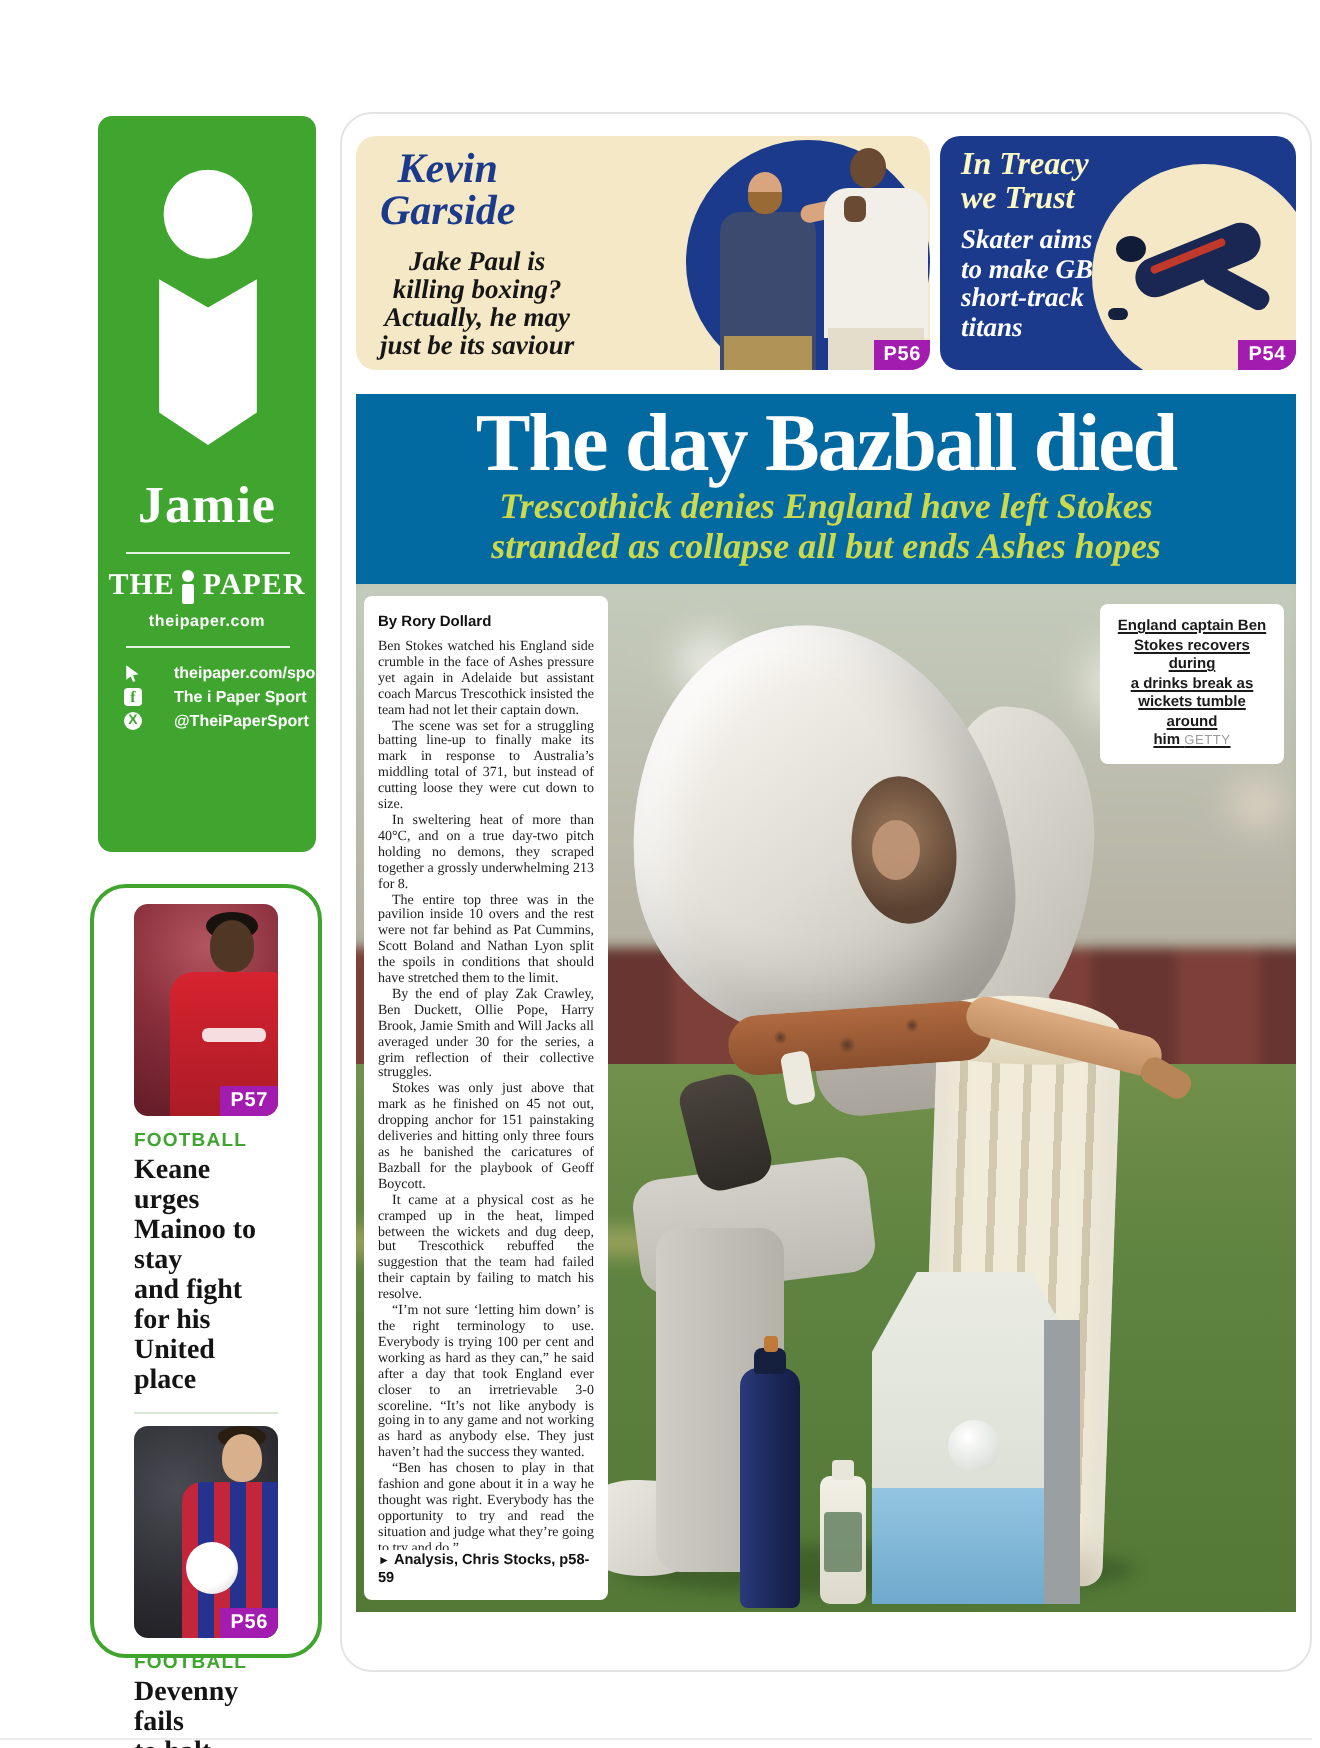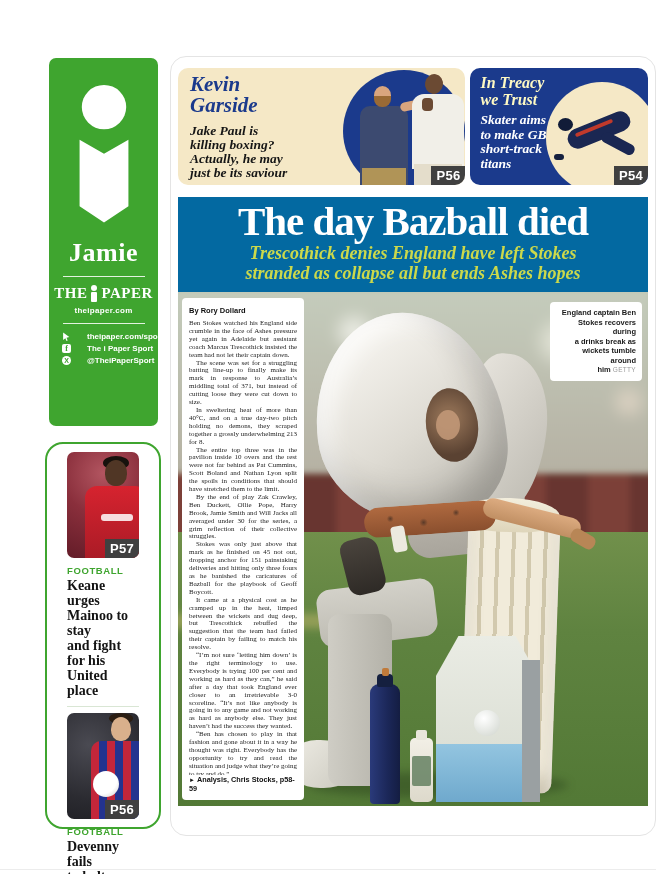--- a/index.html
+++ b/index.html
@@ -46,33 +46,33 @@
   .mu-head { position:absolute; left:38px; top:8px; width:22px; height:26px; background:#503625; border-radius:50% 50% 45% 45%; }
   .mu-hair { position:absolute; left:36px; top:4px; width:26px; height:14px; background:#17120d; border-radius:50%; }
   .mu-shirt { position:absolute; left:18px; top:34px; width:62px; height:75px; background:linear-gradient(#d6232f,#a91b26); border-radius:12px 12px 0 0; }
   .mu-spons { position:absolute; left:34px; top:62px; width:32px; height:7px; background:rgba(255,255,255,.85); border-radius:3px; }
   .cp-head { position:absolute; left:44px; top:4px; width:20px; height:24px; background:#d9b08c; border-radius:50% 50% 45% 45%; }
   .cp-hair { position:absolute; left:42px; top:0px; width:24px; height:11px; background:#2a1d12; border-radius:50%; }
   .cp-shirt { position:absolute; left:24px; top:28px; width:60px; height:80px;
     background:repeating-linear-gradient(90deg,#c3263a 0 8px,#23338f 8px 16px); border-radius:10px 10px 0 0; }
   .cp-ball { position:absolute; left:26px; top:58px; width:26px; height:26px; background:radial-gradient(circle at 35% 30%,#fff 60%,#c9c9c9); border-radius:50%; }
   .page-badge {
-    position:absolute; right:0; bottom:0; background:#404040; color:#fff;
-    font-size:13px; font-weight:bold; padding:2px 5px; letter-spacing:.3px;
+    position:absolute; right:0; bottom:0; background:#a21caf; color:#fff;
+    font-size:10px; font-weight:bold; padding:2px 5px; letter-spacing:.3px;
   }
   .kicker { color:#3fa52f; font-size:9.5px; font-weight:bold; letter-spacing:.6px; margin-top:7px; }
   .story-headline {
     font-family:"Liberation Serif", serif; font-weight:bold; color:#141414;
     font-size:14px; line-height:15px; margin-top:2px; white-space:pre-line;
   }
   .story-divider { border:none; border-top:1px solid #d9e6d4; margin:8px 0 6px; }
   
   .banners { position:absolute; left:178px; top:68px; width:470px; height:117px; display:flex; gap:5px; }
   .banner { position:relative; border-radius:10px; overflow:hidden; }
-  .banner-left { width:298px; background:#f5e8c6; }
+  .banner-left { width:298px; background:#f5e8c6;text-align:center; }
   .banner-right { width:184px; background:#1b3a8c; }
   .bl-circle { position:absolute; left:165px; top:2px; width:122px; height:122px; background:#1b3a8c; border-radius:50%; }
   .banner-title-left {
     position:absolute; left:12px; top:6px; color:#1b3a8c;
     font-family:"Liberation Serif", serif; font-style:italic; font-weight:bold;
     font-size:21px; line-height:21px; white-space:pre-line;
   }
   .banner-sub-left {
     position:absolute; left:12px; top:56px; color:#161616;
     font-family:"Liberation Serif", serif; font-style:italic; font-weight:bold;
@@ -176,21 +176,21 @@
     background:linear-gradient(90deg,#2a3a7a,#1b2758 60%,#141d42); border-radius:9px 9px 4px 4px; }
   .bottle-cap { position:absolute; left:199px; top:382px; width:16px; height:13px; background:#15203f; border-radius:4px 4px 2px 2px; }
   .bottle-tip { position:absolute; left:204px; top:376px; width:7px; height:8px; background:#c07a3a; border-radius:2px; }
   .small-bottle { position:absolute; left:232px; top:446px; width:23px; height:64px; background:linear-gradient(#f2efe6,#ddd9cb); border-radius:5px; }
   .small-bottle-cap { position:absolute; left:238px; top:438px; width:11px; height:10px; background:#e8e5da; border-radius:2px; }
   .small-bottle-label { position:absolute; left:234px; top:464px; width:19px; height:30px; background:#5d7b5a; border-radius:2px; opacity:.8; }
   
   .caption-box {
     position:absolute; right:6px; top:10px; width:92px; background:#fff; border-radius:4px;
     padding:6px 6px; font-size:7.5px; line-height:9.5px; font-weight:bold; color:#1a1a1a;
-    text-align:right; white-space:pre-line;
+    text-align:center; white-space:pre-line;text-decoration:underline;
   }
   .credit { color:#9b9b9b; font-weight:normal; font-size:6.5px; letter-spacing:.3px; }
   
   .article-box {
     position:absolute; left:4px; top:6px; width:122px; height:502px;
     background:#fff; border-radius:4px; padding:8px 7px 24px; overflow:hidden;
   }
   .byline { font-size:7.5px; font-weight:bold; color:#111; margin-bottom:5px; }
   .body-copy { font-family:"Liberation Serif", serif; font-size:7px; line-height:7.9px; color:#1c1c1c; text-align:justify; }
   .body-copy p { margin:0; }

